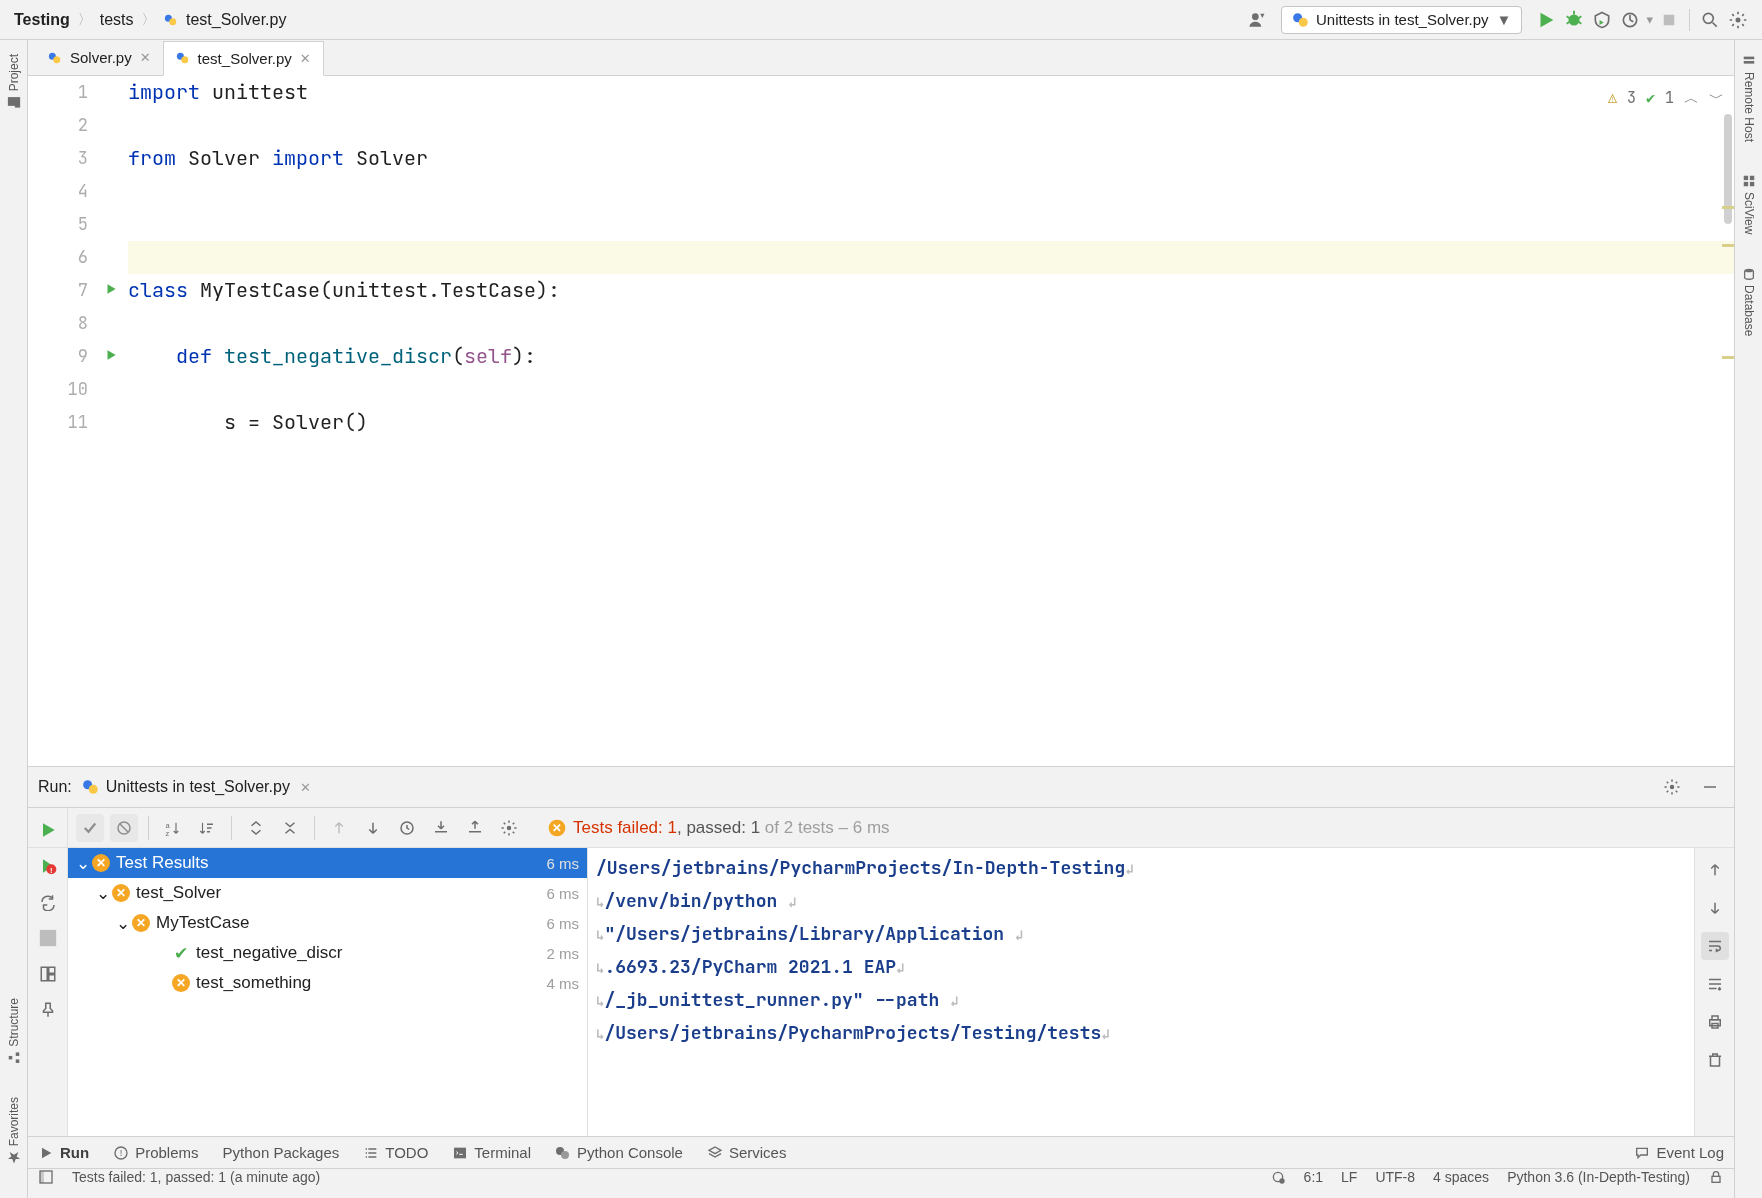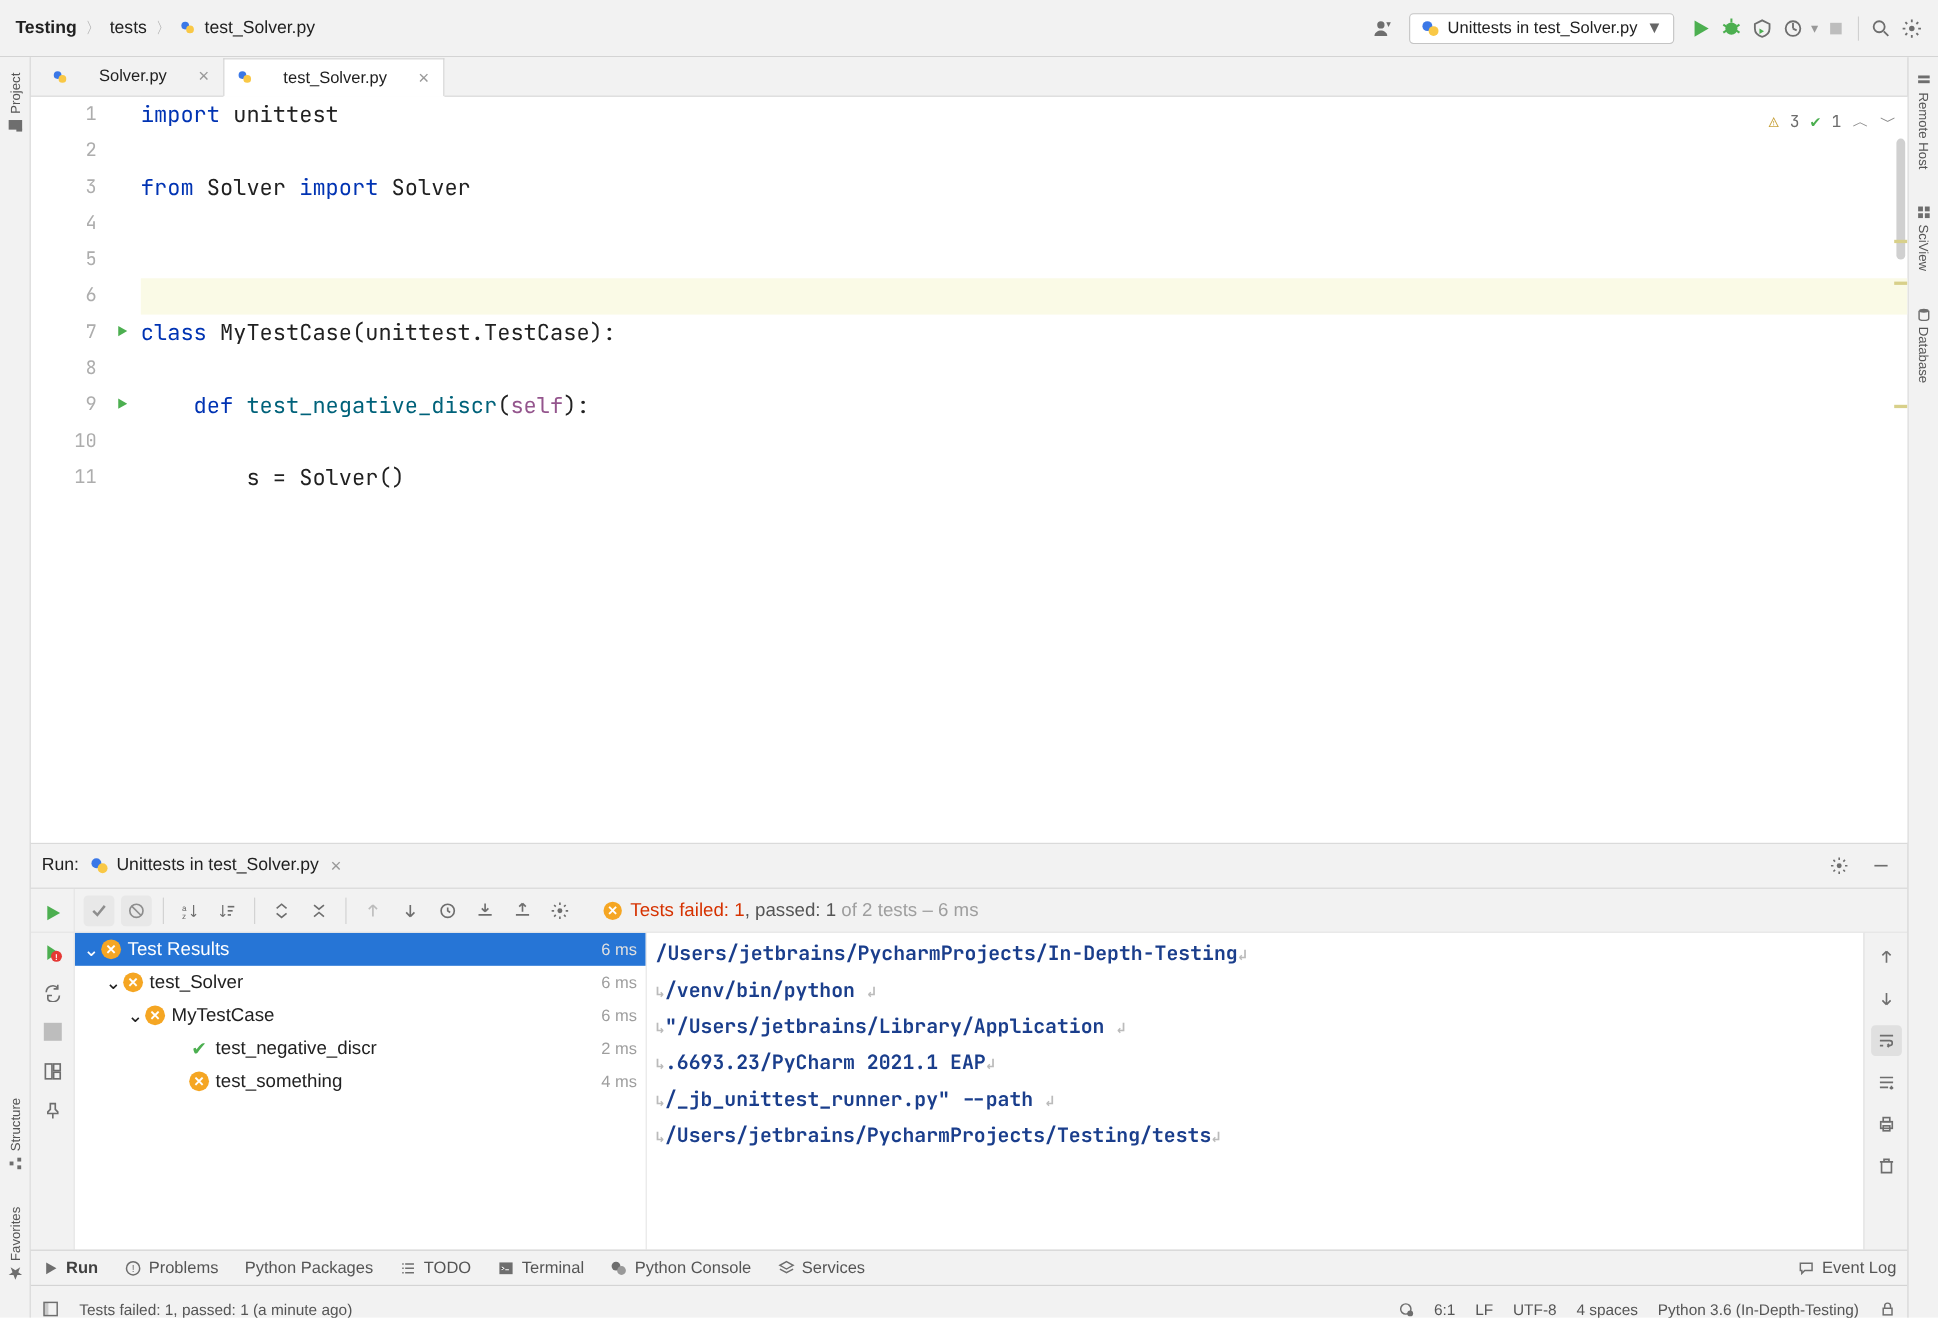--- a/index.html
+++ b/index.html
@@ -1,21 +1,21 @@
 <!DOCTYPE html>
 <html><head>
 <meta charset="utf-8">
 <style>
 * { box-sizing: border-box; margin: 0; padding: 0; }
 html, body { height: 100%; font-family: -apple-system, BlinkMacSystemFont, "Segoe UI", sans-serif; font-size: 13px; color: #212121; background: #fff; overflow: hidden; }
 .mono { font-family: "JetBrains Mono", "Menlo", "Consolas", monospace; }
 .root { display: flex; flex-direction: column; height: 100vh; }
 
 
-.top-toolbar { display: flex; align-items: center; height: 52px; border-bottom: 1px solid #d1d1d1; padding: 0 10px; background: #f2f2f2; }
+.top-toolbar { display: flex; align-items: center; height: 40px; border-bottom: 1px solid #d1d1d1; padding: 0 10px; background: #f2f2f2; }
 .breadcrumbs { display: flex; align-items: center; gap: 4px; font-size: 16px; }
 .breadcrumbs .crumb { padding: 2px 4px; }
 .breadcrumbs .sep { color: #aaa; font-size: 14px; }
 .breadcrumbs .bold { font-weight: 700; }
 .pyfile-icon { width: 14px; height: 14px; display: inline-block; vertical-align: middle; margin-right: 4px; }
 .spacer { flex: 1; }
 .toolbar-btn { width: 28px; height: 28px; display: inline-flex; align-items: center; justify-content: center; border-radius: 4px; cursor: pointer; }
 .run-config { display: flex; align-items: center; border: 1px solid #c4c4c4; border-radius: 4px; background: #fff; padding: 4px 10px; margin: 0 10px; font-size: 15px; cursor: pointer; }
 .run-config .dd { margin-left: 8px; color: #666; }
 
@@ -24,21 +24,21 @@
 .left-rail, .right-rail { width: 28px; background: #f2f2f2; border-right: 1px solid #d1d1d1; display: flex; flex-direction: column; align-items: center; padding-top: 8px; gap: 20px; }
 .right-rail { border-right: none; border-left: 1px solid #d1d1d1; }
 .rail-item { writing-mode: vertical-rl; font-size: 12px; color: #555; cursor: pointer; padding: 6px 2px; display: flex; align-items: center; gap: 4px; }
 .rail-item.left { transform: rotate(180deg); }
 .rail-icon { width: 14px; height: 14px; }
 
 .center { flex: 1; display: flex; flex-direction: column; min-width: 0; }
 
 
 .editor-tabs { display: flex; align-items: center; height: 36px; background: #f2f2f2; border-bottom: 1px solid #d1d1d1; padding-left: 8px; }
-.editor-tab { display: flex; align-items: center; padding: 0 12px; height: 100%; font-size: 15px; cursor: pointer; position: relative; gap: 24px; }
+.editor-tab { display: flex; align-items: center; padding: 0 12px; height: 100%; font-size: 15px; cursor: pointer; position: relative; gap: 4px; }
 .editor-tab.active { background: #fff; border: 1px solid #d1d1d1; border-bottom-color: #fff; margin-bottom: -1px; }
 .tab-close { color: #999; font-size: 13px; margin-left: 4px; }
 
 
 .editor { flex: 1; display: flex; background: #fff; min-height: 0; overflow: hidden; position: relative; }
 .gutter { width: 100px; background: #fff; color: #adadad; text-align: right; padding-right: 40px; position: relative; border-right: none; }
 .gutter-line { height: 33px; line-height: 33px; font-size: 17px; position: relative; }
 .gutter-run { position: absolute; right: -30px; top: 8px; }
 .code-area { flex: 1; font-size: 20px; line-height: 33px; position: relative; }
 .code-line { height: 33px; white-space: pre; }
@@ -83,21 +83,21 @@
 .indent-3 { padding-left: 88px; }
 
 .console { flex: 1; background: #fff; font-size: 18px; line-height: 32px; overflow: auto; padding: 4px 8px; color: #1a3e8c; font-weight: bold; }
 .console .wrap-arrow { color: #bbb; font-size: 14px; }
 .console-right-btns { width: 40px; background: #f2f2f2; border-left: 1px solid #e0e0e0; display: flex; flex-direction: column; align-items: center; padding-top: 8px; gap: 10px; }
 
 
 .bottom-toolwindows { display: flex; align-items: center; height: 32px; border-top: 1px solid #d1d1d1; background: #f2f2f2; padding: 0 10px; gap: 24px; font-size: 15px; }
 .bottom-toolwindows .tw-item { display: flex; align-items: center; gap: 6px; cursor: pointer; color: #555; }
 .bottom-toolwindows .tw-item.active { font-weight: 600; color: #404040; justify-content: center; }
-.status-bar { display: flex; align-items: flex-end; height: 30px; border-top: 1px solid #d1d1d1; background: #f2f2f2; padding: 0 10px; font-size: 14px; color: #555; gap: 18px; }
+.status-bar { display: flex; align-items: flex-start; height: 30px; border-top: 1px solid #d1d1d1; background: #f2f2f2; padding: 0 10px; font-size: 14px; color: #555; gap: 18px; }
 .status-bar .spacer { flex: 1; }
 
 svg { display: block; }
 .ico { width: 16px; height: 16px; }
 .ico18 { width: 18px; height: 18px; }
 .ico20 { width: 20px; height: 20px; }
 .ico22 { width: 22px; height: 22px; }
 </style>
 </head>
 <body>

